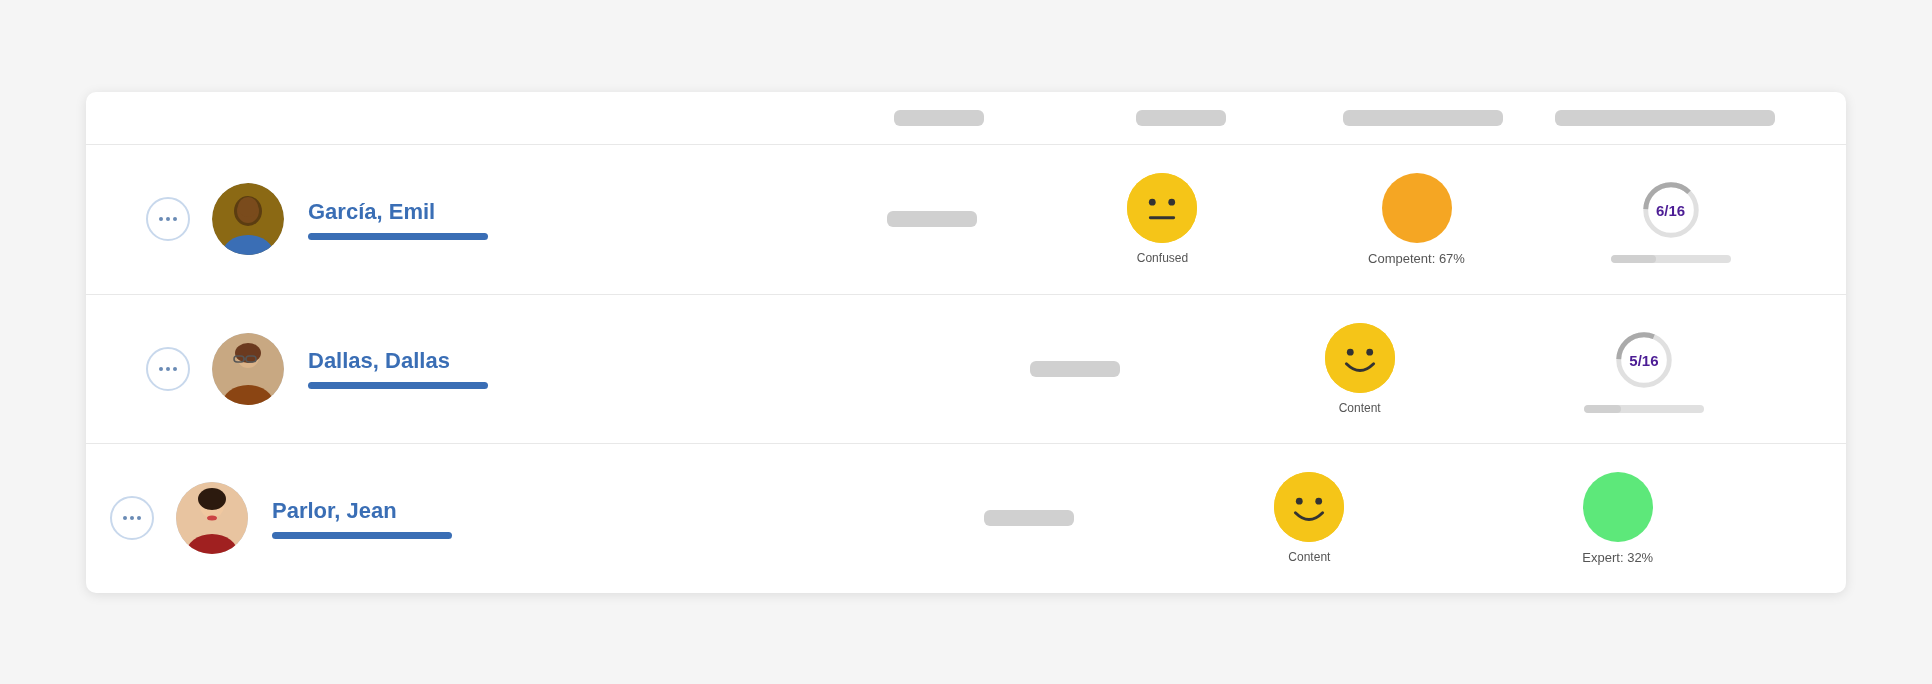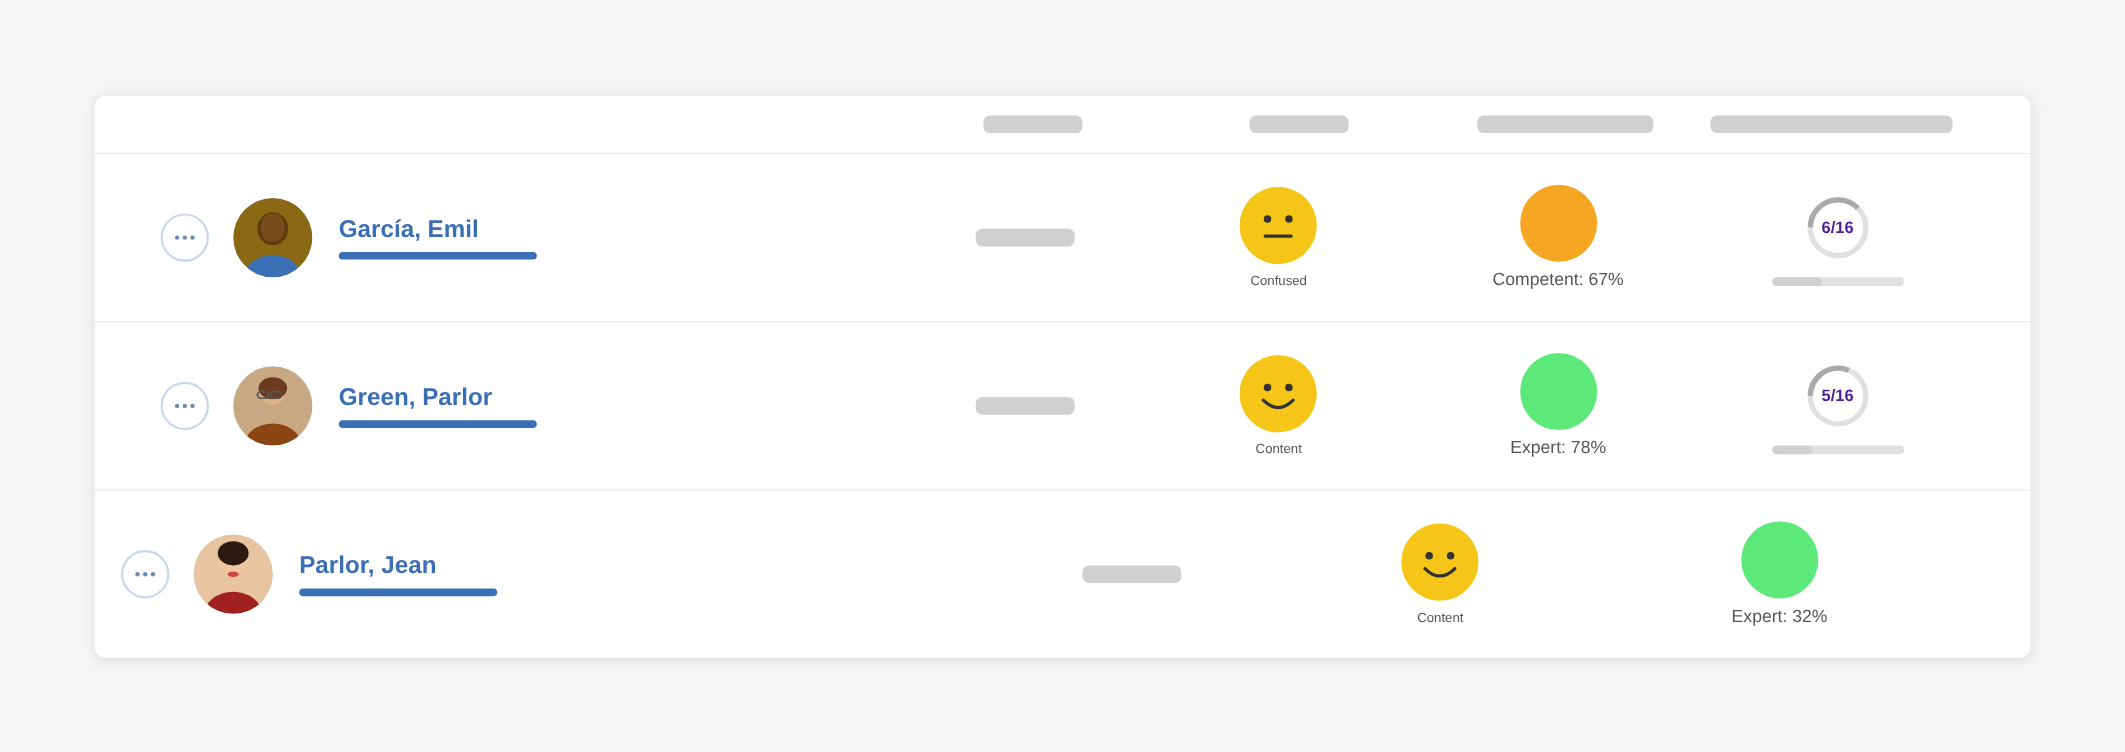--- a/index.html
+++ b/index.html
@@ -165,21 +165,21 @@
     }
     .competency-circle {
       width: 70px;
       height: 70px;
       border-radius: 50%;
       display: flex;
       align-items: center;
       justify-content: center;
     }
     .competency-label {
-      font-size: 16px;
+      font-size: 13px;
       color: #555;
     }
     
     .progress-col {
       flex: 1;
       display: flex;
       flex-direction: column;
       align-items: center;
       gap: 10px;
     }
@@ -303,40 +303,36 @@
       <circle cx="36" cy="36" r="36" fill="#c8a882"></circle>
       <ellipse cx="36" cy="72" rx="26" ry="20" fill="#8B4513"></ellipse>
       <circle cx="36" cy="24" r="11" fill="#dbb48a"></circle>
       <ellipse cx="36" cy="20" rx="13" ry="10" fill="#6b3a1f"></ellipse>
       <rect x="22" y="23" width="10" height="6" rx="3" fill="none" stroke="#555" stroke-width="1.5"></rect>
       <rect x="34" y="23" width="10" height="6" rx="3" fill="none" stroke="#555" stroke-width="1.5"></rect>
       <line x1="32" y1="26" x2="34" y2="26" stroke="#555" stroke-width="1.5"></line>
     </svg>
     </div>
     <div class="name-col">
-      <span class="student-name">Green, Parlor</span>
+      <span class="student-name">Dallas, Dallas</span>
       <div class="name-bar"></div>
     </div>
     <div class="score-col">
       <div class="gray-pill"></div>
     </div>
     <div class="emotion-col">
       <div class="emoji-circle">
         <svg viewBox="0 0 72 72" xmlns="http://www.w3.org/2000/svg">
       <circle cx="36" cy="36" r="36" fill="#f5c518"></circle>
       <circle cx="26" cy="30" r="3.5" fill="#333"></circle>
               <circle cx="46" cy="30" r="3.5" fill="#333"></circle>
       <path d="M22 42 Q36 56 50 42" stroke="#333" stroke-width="3" fill="none" stroke-linecap="round"></path>
     </svg>
       </div>
       <span class="emotion-label">Content</span>
-    </div>
-    <div class="competency-col">
-      <div class="competency-circle" style="background:#5de87a"></div>
-      <span class="competency-label">Expert: 78%</span>
     </div>
     <div class="progress-col">
       <div class="ring-container">
         <svg viewBox="0 0 72 72" xmlns="http://www.w3.org/2000/svg">
           <circle cx="36" cy="36" r="26" fill="none" stroke="#e0e0e0" stroke-width="5"></circle>
           <circle cx="36" cy="36" r="26" fill="none" stroke="#aaa" stroke-width="5" stroke-dasharray="51.1 112.3" stroke-dashoffset="40.8" transform="rotate(-90 36 36)"></circle>
         </svg>
         <span class="ring-label">5/16</span>
       </div>
       <div class="progress-bar-row">

